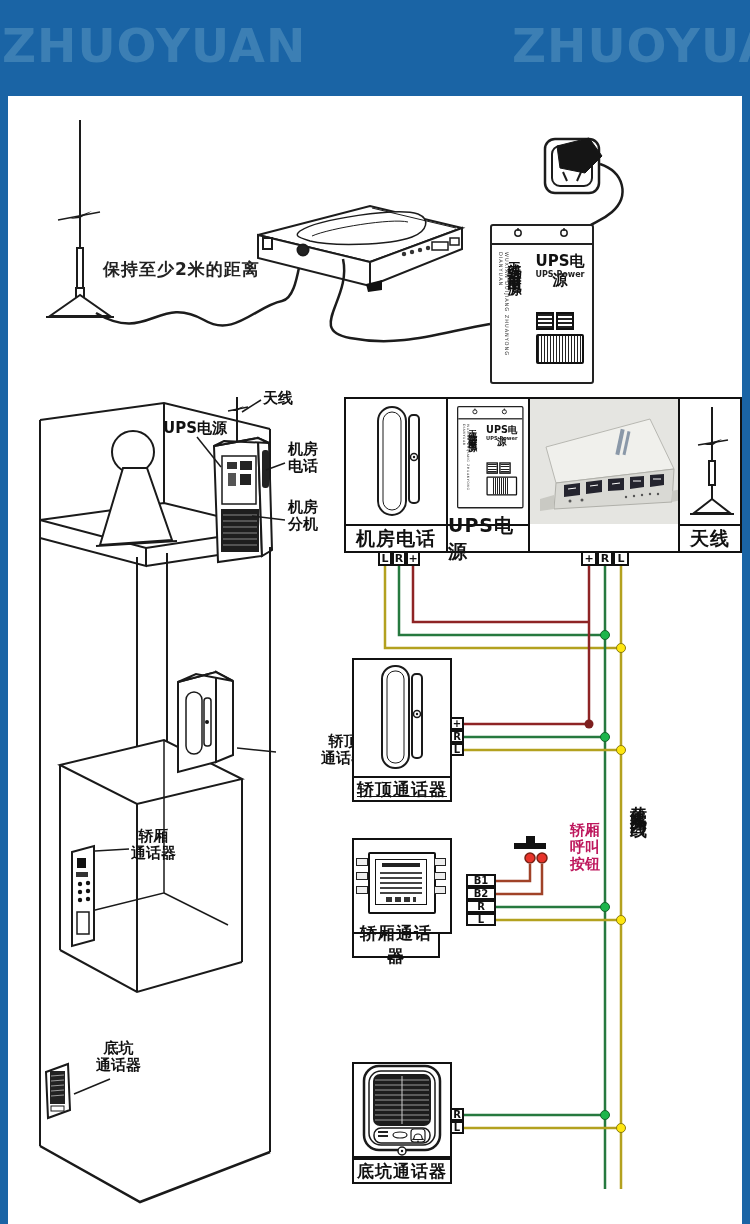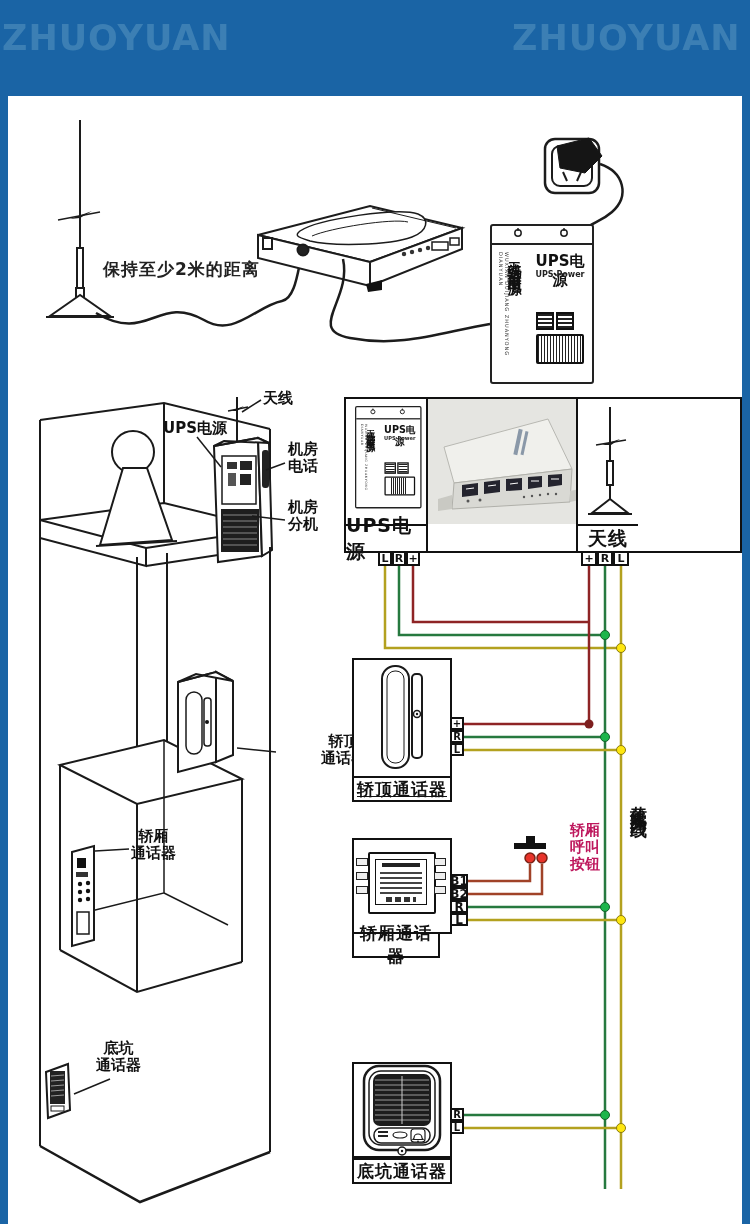--- a/index.html
+++ b/index.html
@@ -2,21 +2,21 @@
 <html><head>
 <meta charset="utf-8">
 <style>
   html,body{margin:0;padding:0;background:#fff;}
   .page{position:relative;width:750px;height:1224px;background:#fff;overflow:hidden;
         font-family:"DejaVu Sans","Liberation Sans",sans-serif;}
   .abs{position:absolute;}
   .edge{position:absolute;top:0;width:8px;height:1224px;background:#1a64a5;}
   
   .header{position:absolute;left:0;top:0;width:750px;height:96px;background:#1a64a5;overflow:hidden;}
-  .wm{position:absolute;top:18px;font-size:35px;font-weight:bold;color:#3c7fb4;letter-spacing:1px;white-space:nowrap;}
+  .wm{position:absolute;top:18px;font-size:47px;font-weight:bold;color:#3c7fb4;letter-spacing:1px;white-space:nowrap;}
   .hdr-title{position:absolute;left:0;top:6px;width:750px;text-align:center;font-size:62px;font-weight:900;color:#ffffff;letter-spacing:4px;}
   
   svg{display:block;}
   .note-distance{position:absolute;left:103px;top:258px;font-size:17px;color:#222;letter-spacing:1px;font-weight:700;}
   
   .ups-unit{position:relative;width:100px;height:156px;border:2px solid #222;border-radius:3px;background:#fff;}
   .ups-slotrow{position:absolute;left:0;top:0;width:100%;height:17px;border-bottom:2px solid #222;}
   .ups-cn-en{position:absolute;left:6px;top:26px;writing-mode:vertical-rl;font-size:5px;color:#333;letter-spacing:1px;height:122px;overflow:hidden;}
   .ups-cn{position:absolute;left:14px;top:24px;writing-mode:vertical-rl;text-orientation:upright;font-size:14px;font-weight:bold;color:#111;letter-spacing:3px;height:128px;}
   .ups-title{position:absolute;left:38px;top:26px;width:60px;text-align:center;font-size:15px;font-weight:900;color:#111;}
@@ -35,21 +35,21 @@
                font-size:19px;font-weight:bold;color:#111;letter-spacing:1px;}
   .photo-bg{background:#e5e5e1;}
   
   .tgroup{position:absolute;display:flex;}
   .tgroup-v{position:absolute;display:flex;flex-direction:column;}
   .term{box-sizing:border-box;border:2px solid #111;background:#fff;display:flex;align-items:center;justify-content:center;
         font-weight:bold;color:#111;}
   .term-h{width:14px;height:15px;font-size:11px;}
   .term-h3{width:16px;height:15px;font-size:11px;}
   .term-s{width:14px;height:13px;font-size:10px;}
-  .term-b{width:18px;height:13px;font-size:12px;}
+  .term-b{width:30px;height:13px;font-size:10px;margin-left:16px;}
   
   .devbox{position:absolute;box-sizing:border-box;border:2px solid #111;background:#fff;}
   .devlabel{position:absolute;box-sizing:border-box;border:2px solid #111;background:#fff;text-align:center;
             font-size:17px;font-weight:bold;color:#111;display:flex;align-items:center;justify-content:center;letter-spacing:1px;}
   
   .carplate{position:absolute;left:14px;top:12px;width:64px;height:58px;border:2px solid #111;border-radius:2px;background:#fff;}
   .carplate-inner{position:absolute;left:5px;top:5px;width:50px;height:44px;border:1px solid #111;background:#fff;}
   .tinybars{position:absolute;left:4px;top:12px;width:42px;height:22px;
             background:repeating-linear-gradient(0deg,#444 0 2px,#fff 2px 5px);}
   .tinytitle{position:absolute;left:6px;top:3px;width:38px;height:4px;background:#222;}
@@ -264,20 +264,32 @@
   <div class="vlabel" style="left:131px;top:828px;">
     <div>轿厢</div>
     <div>通话器</div>
   </div>
   <div class="vlabel" style="left:96px;top:1040px;">
     <div>底坑</div>
     <div>通话器</div>
   </div>
 
   <div class="wtable">
+    <div class="wcell" style="width:102px;">
+      <div class="wcell-img">
+        <svg width="102" height="125" viewBox="0 0 102 125">
+          <rect x="32" y="8" width="28" height="108" rx="14" fill="#fff" stroke="#1a1a1a" stroke-width="2"></rect>
+          <rect x="37" y="13" width="18" height="98" rx="9" fill="none" stroke="#1a1a1a" stroke-width="1"></rect>
+          <rect x="63" y="16" width="10" height="88" rx="4" fill="#fff" stroke="#1a1a1a" stroke-width="2"></rect>
+          <circle cx="68" cy="58" r="3.5" fill="none" stroke="#1a1a1a" stroke-width="1.5"></circle>
+          <circle cx="68" cy="58" r="1.2" fill="#1a1a1a"></circle>
+        </svg>
+      </div>
+      <div class="wcell-label">机房电话</div>
+    </div>
     <div class="wcell" style="width:82px;">
       <div class="wcell-img">
         <div class="ups-mini-holder">
           <div class="ups-unit">
             <div class="ups-slotrow">
               <svg width="96" height="15" viewBox="0 0 96 15">
                 <circle cx="26" cy="7" r="3.2" fill="none" stroke="#222" stroke-width="1.5"></circle>
                 <line x1="26" y1="2" x2="26" y2="5" stroke="#222" stroke-width="1.5"></line>
                 <circle cx="72" cy="7" r="3.2" fill="none" stroke="#222" stroke-width="1.5"></circle>
                 <line x1="72" y1="2" x2="72" y2="5" stroke="#222" stroke-width="1.5"></line>

